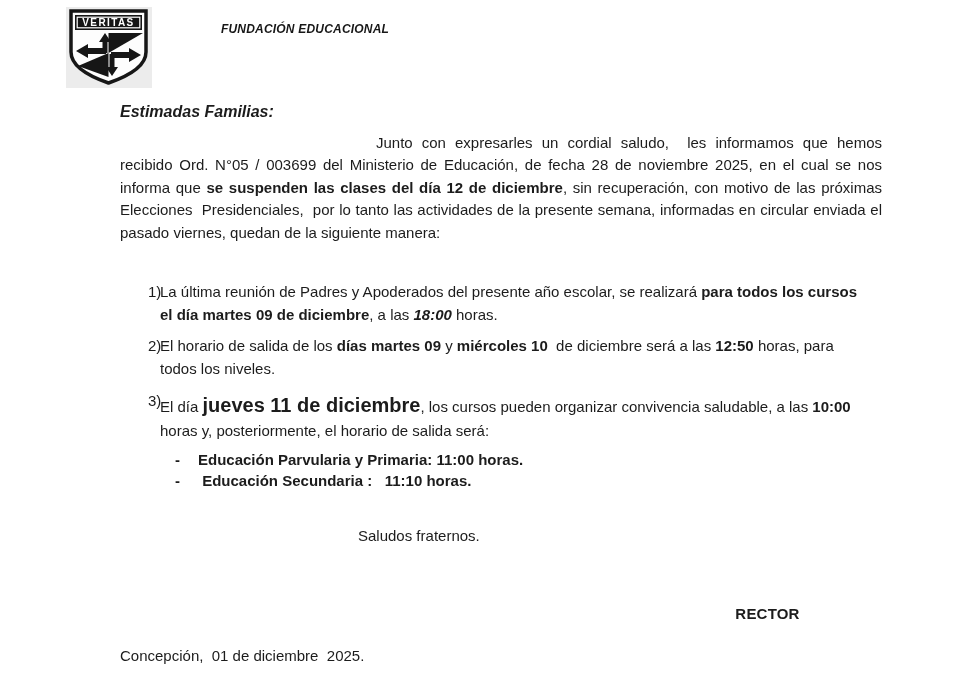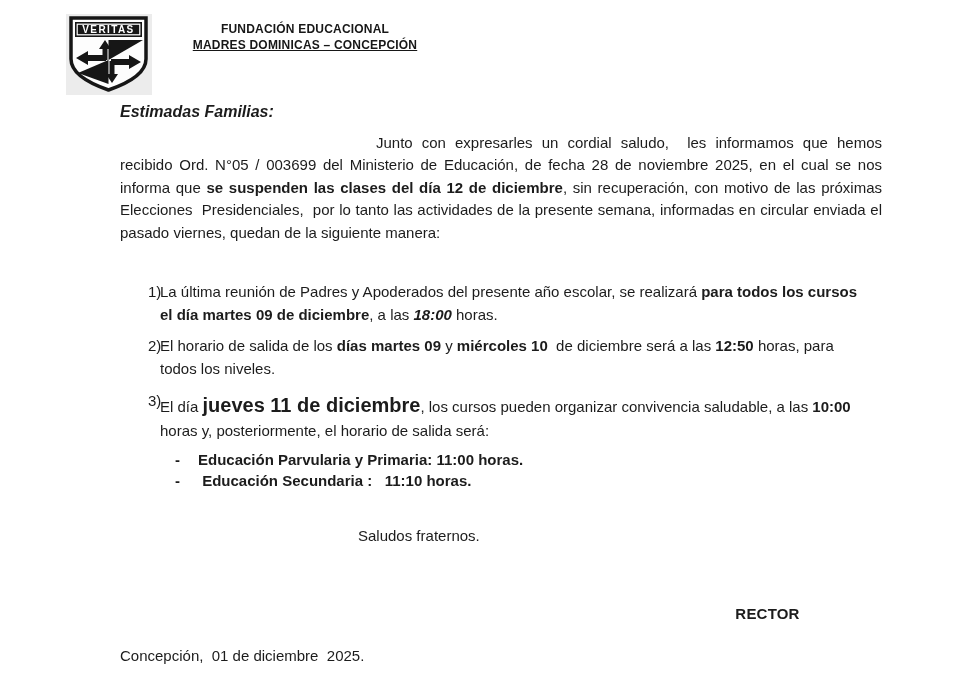--- a/index.html
+++ b/index.html
@@ -4,27 +4,27 @@
 <style>
   html,body{margin:0;padding:0;background:#fff;}
   .page{
     position:relative;
     width:980px;height:685px;
     background:#ffffff;
     font-family:"Liberation Sans","DejaVu Sans",sans-serif;
     color:#1c1c1c;
     overflow:hidden;
   }
-  .logo{position:absolute;left:66px;top:14px;width:86px;height:81px;border-radius:24px;}
+  .logo{position:absolute;left:66px;top:7px;width:86px;height:81px;border-radius:24px;}
   .header-text{
     position:absolute;left:115px;top:21px;width:380px;
     text-align:center;font-weight:bold;font-size:12px;line-height:16px;
     color:#171717;letter-spacing:.2px;
   }
-  .hline{white-space:pre;}
+  .hline{white-space:pre;font-style:italic;}
   .underlined{text-decoration:underline;}
   .salutation{
     position:absolute;left:120px;top:103px;
     font-size:16px;font-weight:bold;font-style:italic;
   }
   .intro{
     position:absolute;left:120px;top:132px;width:762px;
     font-size:15px;line-height:22.4px;
     text-align:justify;text-indent:256px;
     white-space:pre-wrap;
@@ -63,21 +63,20 @@
       <path d="M42.5,46 L42.5,70 L12,59 Z" fill="#161616"></path>
       <path d="M39,26 L33,35 L36.5,35 L36.5,46 L41.5,46 L41.5,35 L45,35 Z" fill="#161616"></path>
       <path d="M46,69 L40,60 L43.5,60 L43.5,47 L48.5,47 L48.5,60 L52,60 Z" fill="#161616"></path>
       <path d="M10,44 L22,37 L22,41 L40,41 L40,47 L22,47 L22,51 Z" fill="#161616"></path>
       <path d="M75,48 L63,41 L63,45 L45,45 L45,51 L63,51 L63,55 Z" fill="#161616"></path>
     </svg>
   </div>
 
   <div class="header-text">
     <div class="hline">FUNDACIÓN EDUCACIONAL</div>
-    <div class="hline underlined">MADRES DOMINICAS – CONCEPCIÓN</div>
   </div>
 
   <div class="salutation">Estimadas Familias:</div>
 
   <div class="intro"><span class="run">Junto con expresarles un cordial saludo,  les informamos que hemos recibido Ord. N°05 / 003699 del Ministerio de Educación, de fecha 28 de noviembre 2025, en el cual se nos informa que </span><span class="run run-b">se suspenden las clases del día 12 de diciembre</span><span class="run">, sin recuperación, con motivo de las próximas Elecciones  Presidenciales,  por lo tanto las actividades de la presente semana, informadas en circular enviada el pasado viernes, quedan de la siguiente manera:</span></div>
 
   <div class="item" style="top:281px">
     <span class="num">1)</span>
     <div class="itext"><span class="run">La última reunión de Padres y Apoderados del presente año escolar, se realizará </span><span class="run run-b">para todos los cursos el día martes 09 de diciembre</span><span class="run">, a las </span><span class="run run-bi">18:00</span><span class="run"> horas.</span></div>
   </div>

